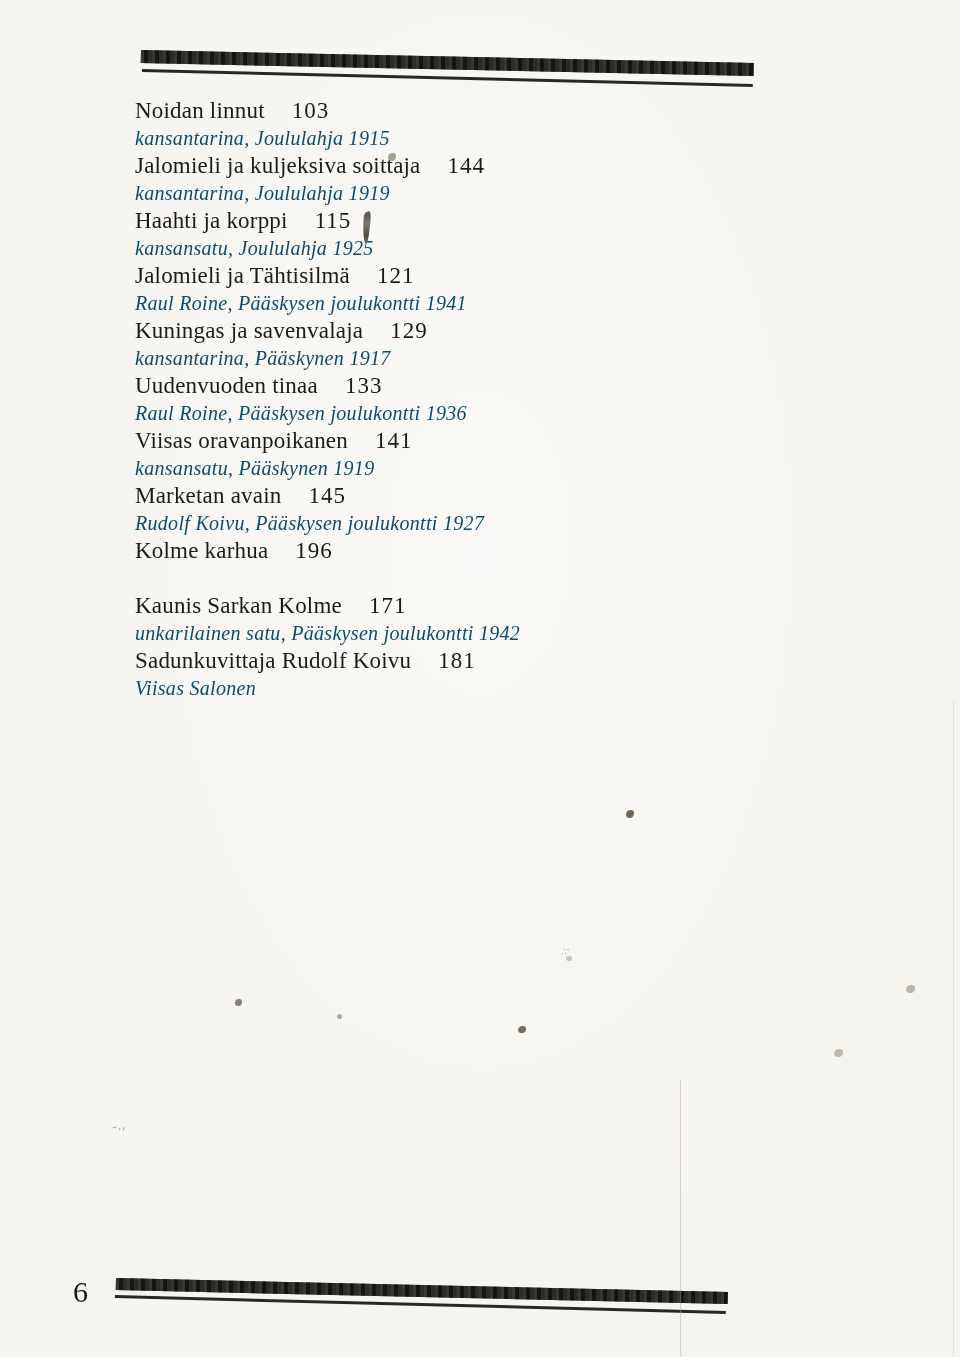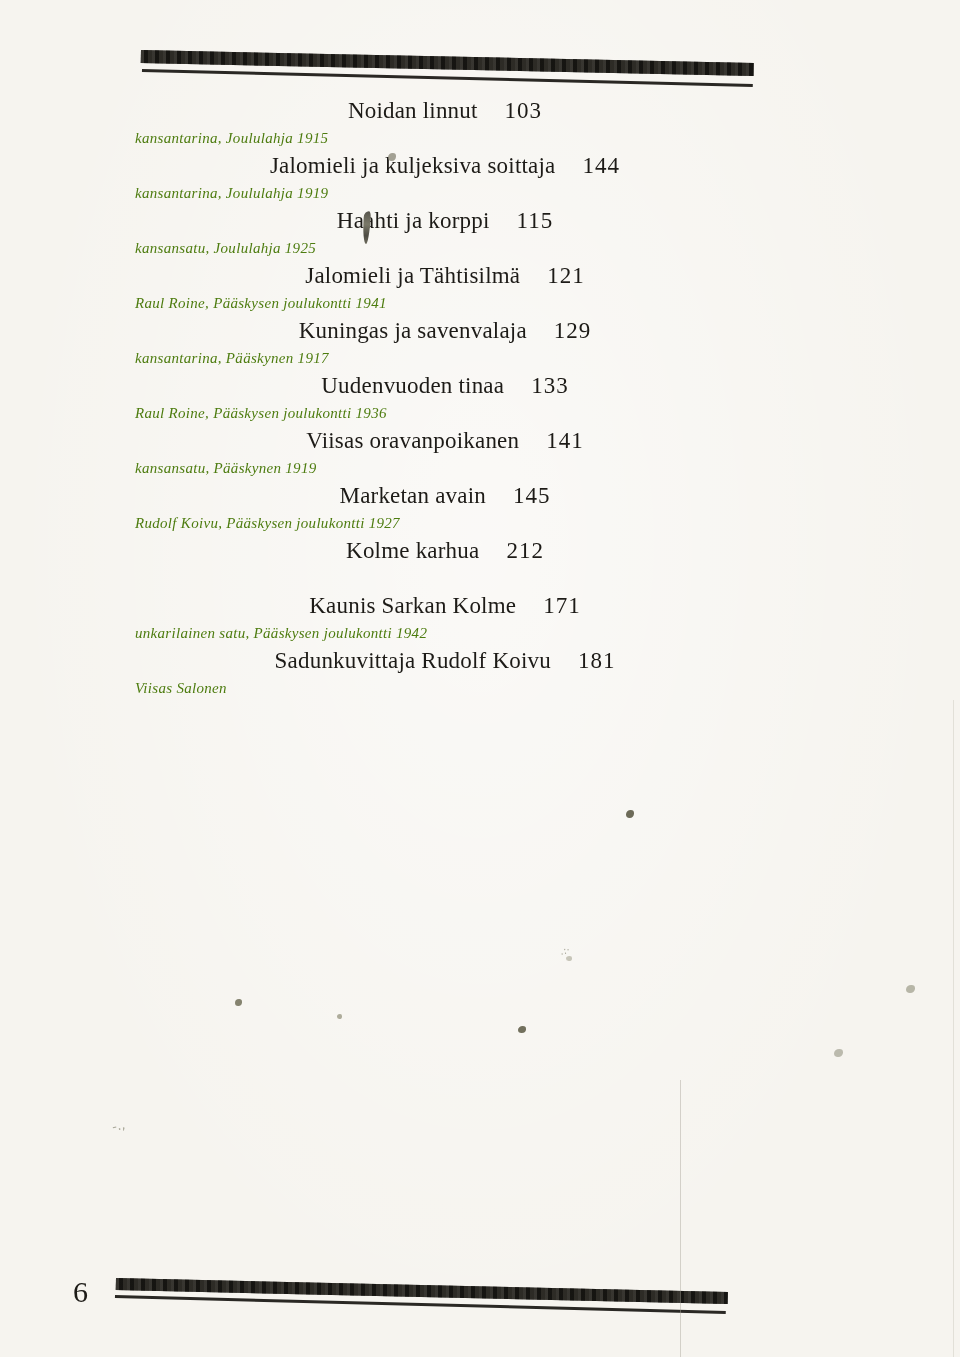--- a/index.html
+++ b/index.html
@@ -46,32 +46,31 @@
     top: 97px;
     width: 620px;
     color: #1d1b17;
   }
   .entry { height: 55px; }
   .title-line {
     font-size: 23px;
     line-height: 27.5px;
     letter-spacing: 0.2px;
     white-space: nowrap;
-    text-align: center;
   }
   .pagenum {
     margin-left: 27px;
     letter-spacing: 1px;
   }
   .attr-line {
     font-style: italic;
-    font-size: 15px;
+    font-size: 20px;
     line-height: 27.5px;
     letter-spacing: 0.3px;
-    color: #4d7c0f;
+    color: #0c4a6e;
     white-space: nowrap;
   }
 
   
   .folio {
     position: absolute;
     left: 73px;
     top: 1276px;
     font-size: 30px;
     line-height: 32px;
@@ -151,21 +150,21 @@
       <div class="title-line"><span>Viisas oravanpoikanen</span><span class="pagenum">141</span></div>
       <div class="attr-line">kansansatu, Pääskynen 1919</div>
     </div>
 
     <div class="entry">
       <div class="title-line"><span>Marketan avain</span><span class="pagenum">145</span></div>
       <div class="attr-line">Rudolf Koivu, Pääskysen joulukontti 1927</div>
     </div>
 
     <div class="entry">
-      <div class="title-line"><span>Kolme karhua</span><span class="pagenum">212</span></div>
+      <div class="title-line"><span>Kolme karhua</span><span class="pagenum">196</span></div>
     </div>
 
     <div class="entry">
       <div class="title-line"><span>Kaunis Sarkan Kolme</span><span class="pagenum">171</span></div>
       <div class="attr-line">unkarilainen satu, Pääskysen joulukontti 1942</div>
     </div>
 
     <div class="entry">
       <div class="title-line"><span>Sadunkuvittaja Rudolf Koivu</span><span class="pagenum">181</span></div>
       <div class="attr-line">Viisas Salonen</div>

